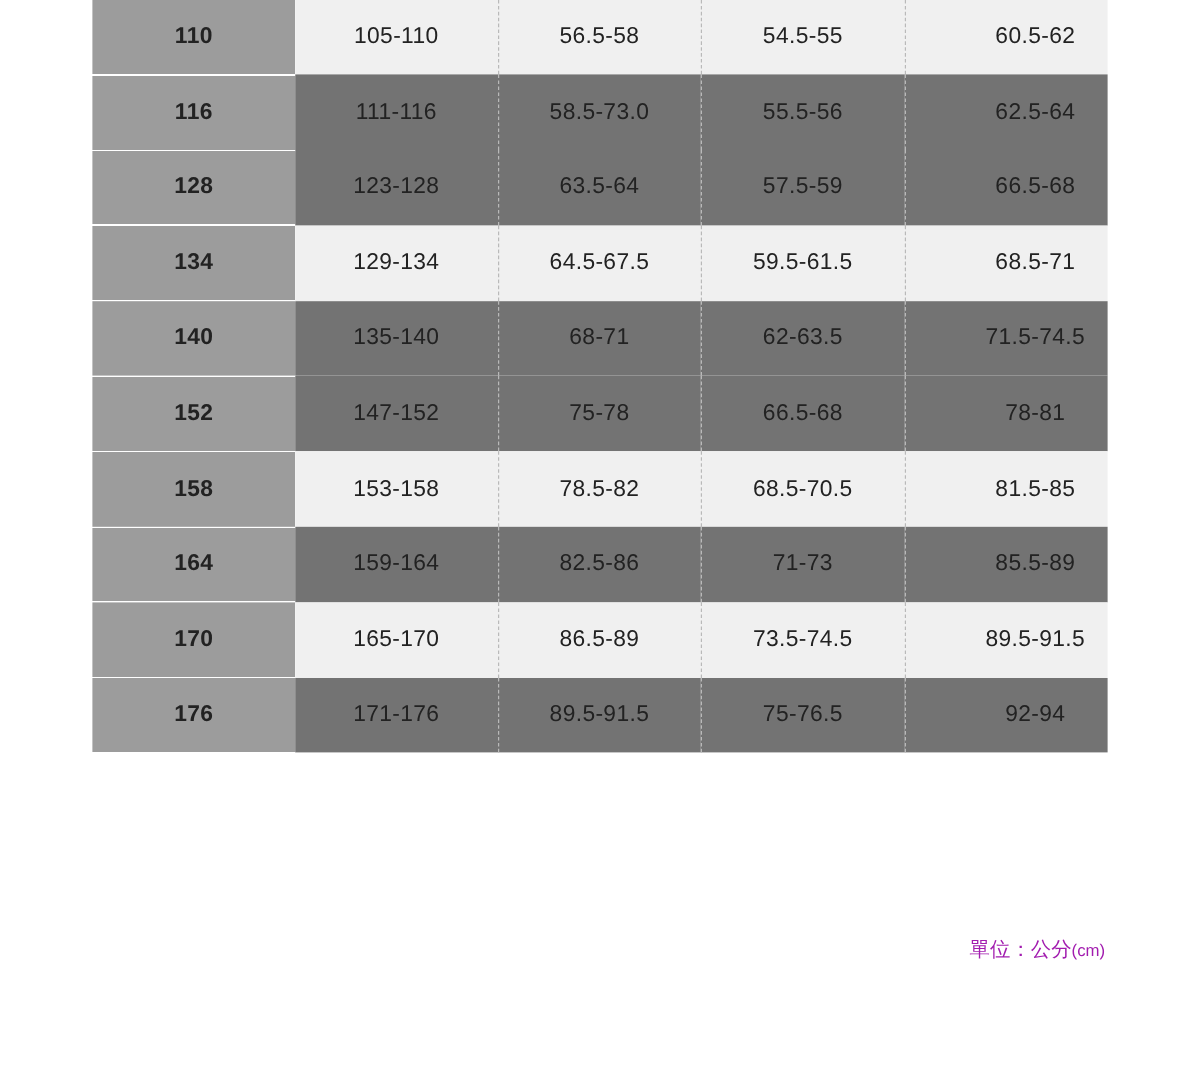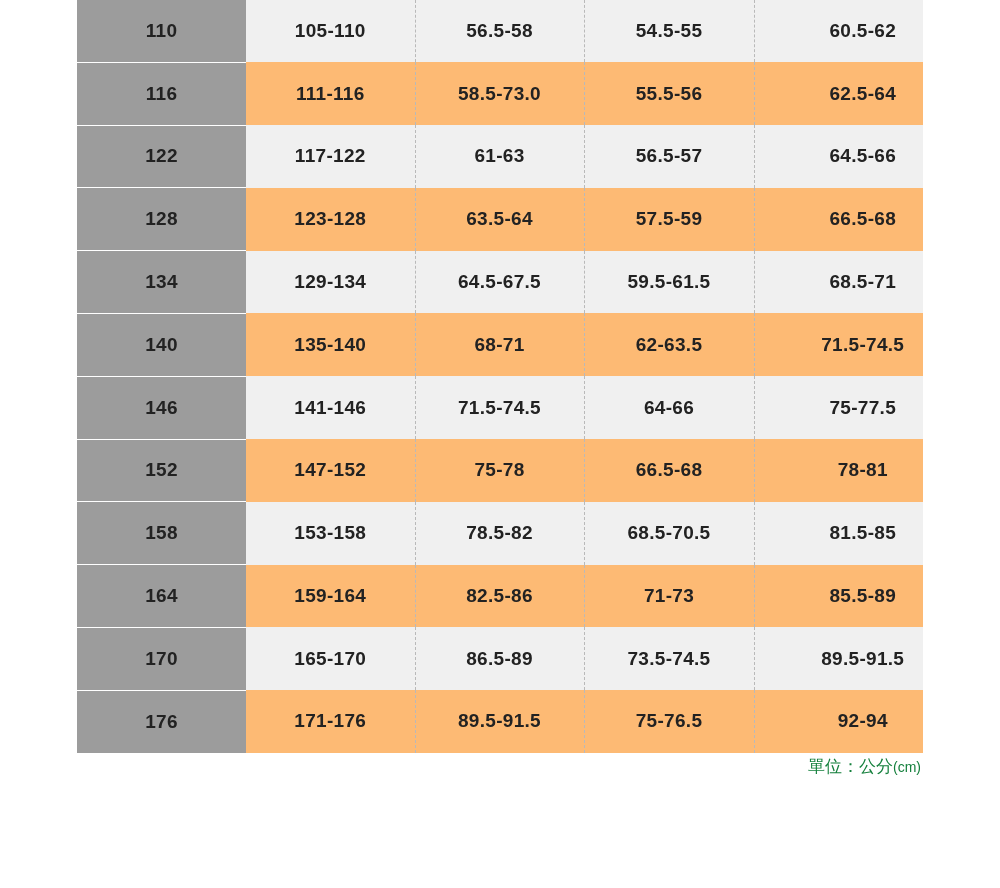--- a/index.html
+++ b/index.html
@@ -53,40 +53,39 @@
     font-weight: bold;
     font-size: 21px;
     border-bottom: 1px dashed #ffffff;
     position: relative;
   }
   tr:last-child td.label-cell {
     border-bottom: none;
   }
   td.data-cell {
     border-right: 1px dashed #b9b9b9;
-    font-weight: bold;
   }
   td.data-cell.last {
     border-right: none;
     padding-left: 48px;
   }
   tr.row-odd td.data-cell {
     background: #f0f0f0;
   }
   tr.row-even td.data-cell {
-    background: #fdba74;
+    background: #737373;
   }
   .unit-note {
     position: absolute;
     left: 0;
-    top: 755px;
+    top: 780px;
     width: 846px;
     text-align: right;
     font-size: 17px;
-    color: #15803d;
+    color: #a21caf;
     padding-right: 2px;
     box-sizing: border-box;
   }
   .unit-note .cm {
     font-size: 14px;
   }
 </style>
 </head>
 <body>
 
@@ -109,54 +108,40 @@
           <td class="data-cell">54.5-55</td>
           <td class="data-cell last">60.5-62</td>
         </tr>
         <tr class="row-even">
           <td class="label-cell">116</td>
           <td class="data-cell">111-116</td>
           <td class="data-cell">58.5-73.0</td>
           <td class="data-cell">55.5-56</td>
           <td class="data-cell last">62.5-64</td>
         </tr>
-        <tr class="row-odd">
-          <td class="label-cell">122</td>
-          <td class="data-cell">117-122</td>
-          <td class="data-cell">61-63</td>
-          <td class="data-cell">56.5-57</td>
-          <td class="data-cell last">64.5-66</td>
-        </tr>
         <tr class="row-even">
           <td class="label-cell">128</td>
           <td class="data-cell">123-128</td>
           <td class="data-cell">63.5-64</td>
           <td class="data-cell">57.5-59</td>
           <td class="data-cell last">66.5-68</td>
         </tr>
         <tr class="row-odd">
           <td class="label-cell">134</td>
           <td class="data-cell">129-134</td>
           <td class="data-cell">64.5-67.5</td>
           <td class="data-cell">59.5-61.5</td>
           <td class="data-cell last">68.5-71</td>
         </tr>
         <tr class="row-even">
           <td class="label-cell">140</td>
           <td class="data-cell">135-140</td>
           <td class="data-cell">68-71</td>
           <td class="data-cell">62-63.5</td>
           <td class="data-cell last">71.5-74.5</td>
-        </tr>
-        <tr class="row-odd">
-          <td class="label-cell">146</td>
-          <td class="data-cell">141-146</td>
-          <td class="data-cell">71.5-74.5</td>
-          <td class="data-cell">64-66</td>
-          <td class="data-cell last">75-77.5</td>
         </tr>
         <tr class="row-even">
           <td class="label-cell">152</td>
           <td class="data-cell">147-152</td>
           <td class="data-cell">75-78</td>
           <td class="data-cell">66.5-68</td>
           <td class="data-cell last">78-81</td>
         </tr>
         <tr class="row-odd">
           <td class="label-cell">158</td>

